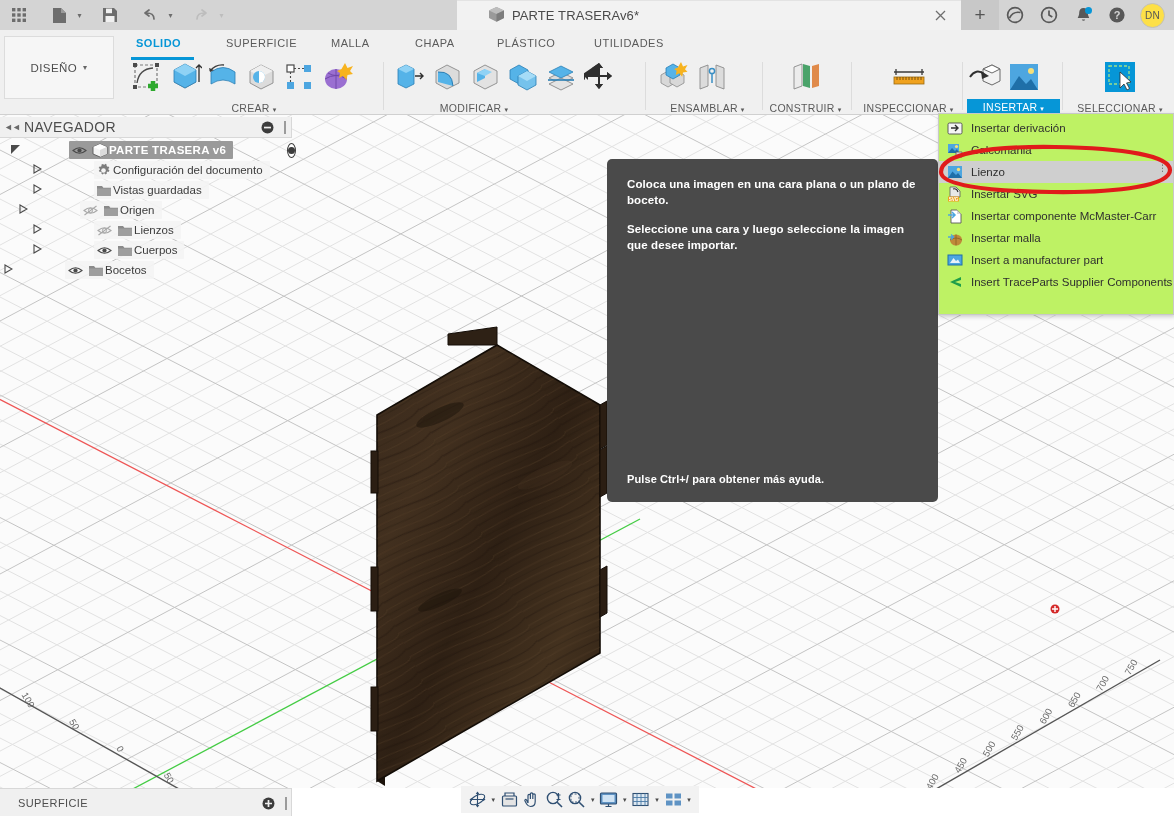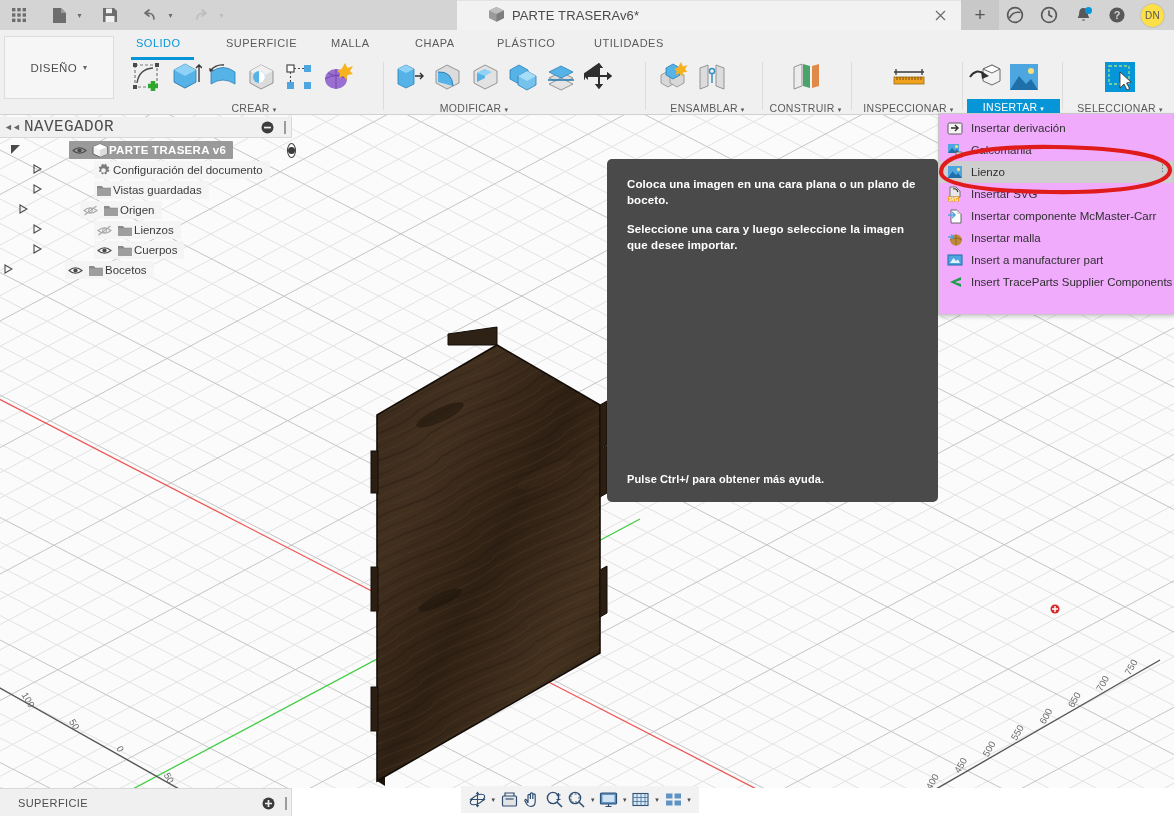--- a/index.html
+++ b/index.html
@@ -60,21 +60,21 @@
     border:1px solid #dcdcdc; background:#f6f6f6;
     display:flex; align-items:center; justify-content:center;
     font-size:11.5px; color:#4d4d4d; letter-spacing:.4px;
   }
   #workspace-box .ca { margin-left:6px; font-size:8px; color:#666; }
 
   .tabrow { position:absolute; top:7px; left:0; width:100%; height:16px; }
   .rtab {
     position:absolute; font-size:11px; letter-spacing:.5px; color:#5a5a5a; white-space:nowrap;
   }
-  .rtab.active { color:#0696d7; }
+  .rtab.active { color:#0696d7;font-weight:bold; }
   .tab-underline { position:absolute; height:3px; background:#0696d7; top:27px; }
 
   .panel { position:absolute; top:27px; height:58px; }
   .panel .icons { display:flex; align-items:flex-start; height:40px; }
   .pbtn { width:38px; height:40px; display:flex; align-items:center; justify-content:center; }
   .plabel {
     position:absolute; bottom:1px; width:100%; text-align:center;
     font-size:10.5px; color:#5a5a5a; letter-spacing:.3px; white-space:nowrap;
   }
   .plabel .ca { font-size:7px; margin-left:3px; }
@@ -82,21 +82,21 @@
 
   .hl-blue { background:#0696d7 !important; color:#fff !important; }
 
   
   #nav-header {
     position:absolute; left:0; top:117px; width:292px; height:21px;
     background:#f0f0f0; border-bottom:1px solid #d8d8d8; border-right:1px solid #d8d8d8;
     display:flex; align-items:center;
   }
   #nav-header .collapse { width:24px; text-align:center; color:#6a6a6a; font-size:9px; letter-spacing:-1px;}
-  #nav-title { font-size:16px; color:#4d4d4d; letter-spacing:.4px;font-family:Liberation Mono, monospace; }
+  #nav-title { font-size:14px; color:#4d4d4d; letter-spacing:.4px; }
   #nav-minus { position:absolute; right:17px; top:4px; width:13px; height:13px; }
   #nav-grip { position:absolute; right:5px; top:4px; width:2px; height:13px; border-left:1px solid #9b9b9b; border-right:1px solid #9b9b9b; }
 
   #tree { position:absolute; left:0; top:140px; width:292px; }
   .trow { position:relative; height:20px; display:flex; align-items:center;gap:48px; }
   .tw { display:inline-flex; align-items:center; background:rgba(244,244,244,.88); height:18px; padding-right:7px; border-radius:1px; }
   .arrow { width:17px; text-align:center; color:#4a4a4a; font-size:9px; }
   .eye { width:21px; display:flex; align-items:center; justify-content:center; }
   .folder { width:19px; display:flex; align-items:center; justify-content:center; }
   .tlabel { font-size:11.5px; color:#3b3b3b; white-space:nowrap; }
@@ -120,21 +120,21 @@
   #tooltip p.second { margin-top:14px; }
   #tt-image {
     position:absolute; left:614px; top:287px; width:307px; height:156px;
     background:#7d7d7d; overflow:hidden;
   }
   #tt-foot { position:absolute; left:20px; bottom:17px; font-size:11px; font-weight:bold; letter-spacing:.1px; }
 
   
   #dropdown {
     position:absolute; left:938px; top:113px; width:236px; height:202px;
-    background:#f0abfc; border:1px solid #c8c8c8; z-index:8;
+    background:#bef264; border:1px solid #c8c8c8; z-index:8;
     box-shadow:1px 2px 4px rgba(0,0,0,.18);
     padding-top:3px;
   }
   .mitem { position:relative; height:22px; display:flex; align-items:center; padding-left:8px; }
   .mitem.sel { background:#cfcfcf; }
   .micon { width:16px; height:16px; margin-right:8px; flex:0 0 16px; }
   .mlabel { font-size:11.5px; color:#2f2f2f; white-space:nowrap; }
   .mdots { position:absolute; right:6px; top:5px; color:#555; font-size:9px; line-height:4px; letter-spacing:0; }
 
   #red-ellipse { position:absolute; left:925px; top:142px; width:249px; height:54px; z-index:9; pointer-events:none; }

